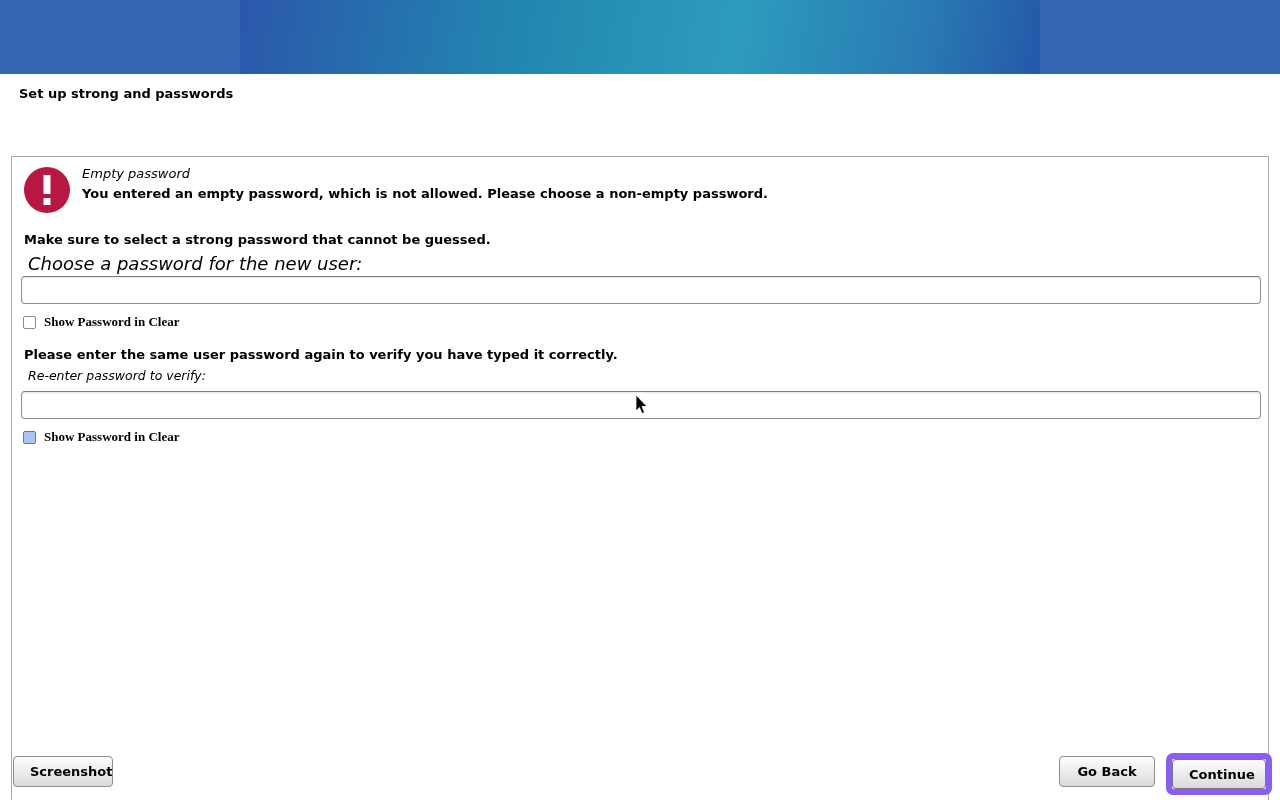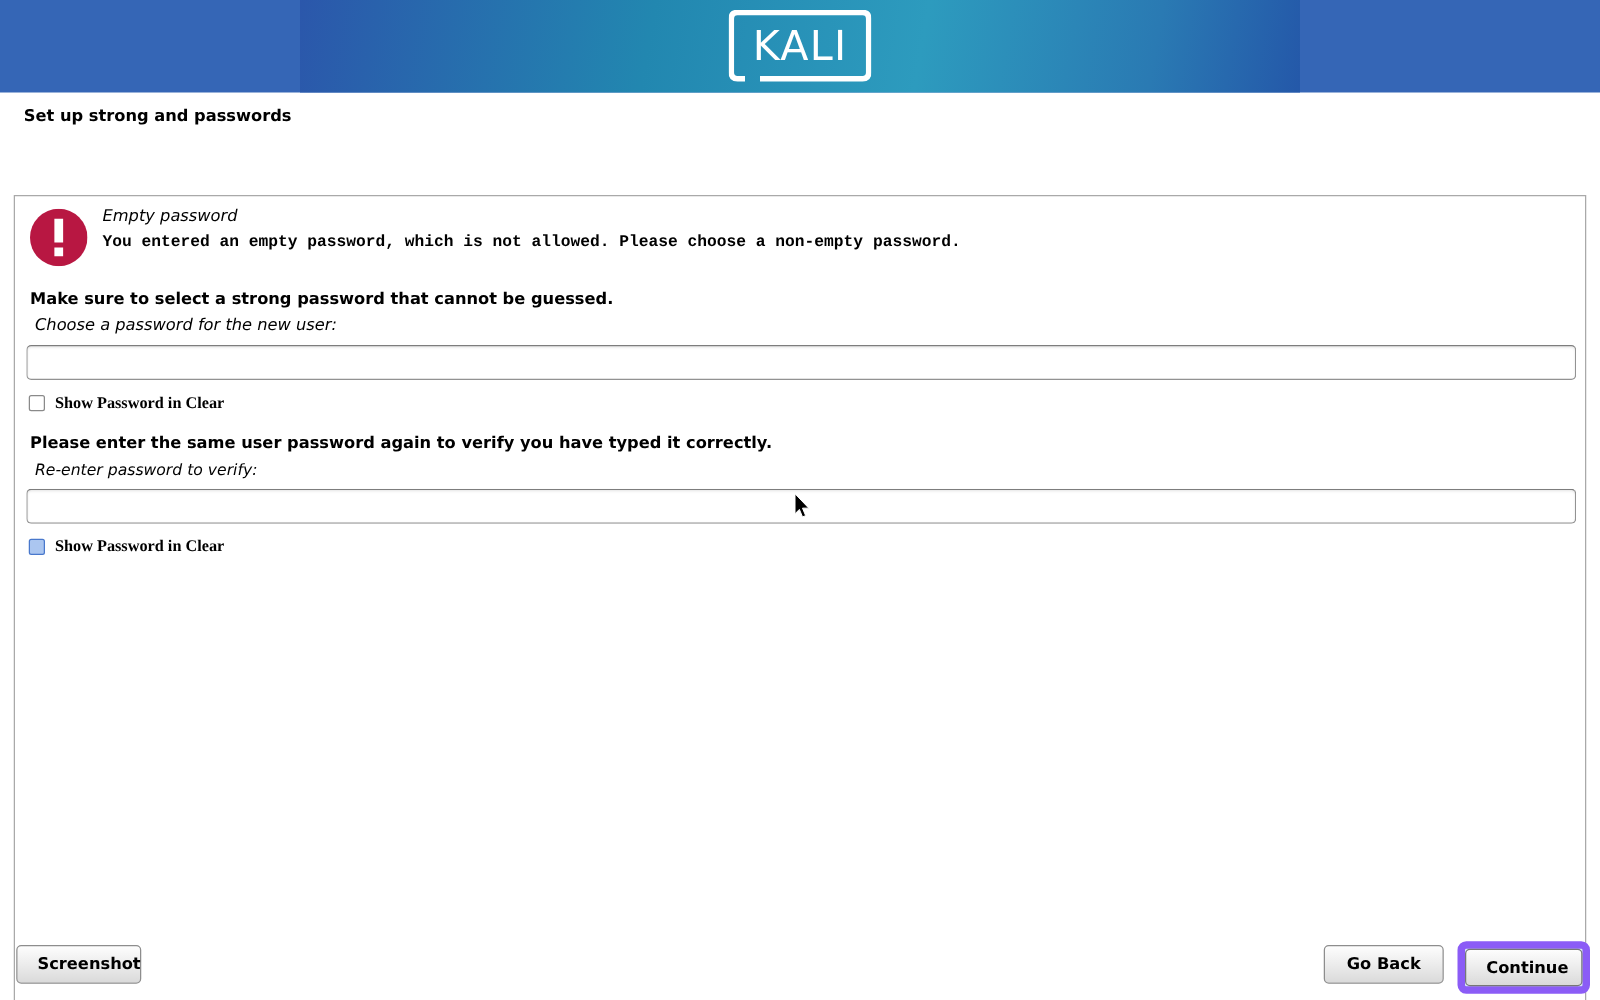--- a/index.html
+++ b/index.html
@@ -17,24 +17,24 @@
 
   
   .page-title { position: absolute; top: 86px; left: 19px; font-size: 13px; font-weight: bold; }
 
   
   .main-panel { position: absolute; top: 118px; left: 11px; width: 1258px; height: 648px;
     border: 1px solid #a9a9a9; background: #fff; margin-top: 38px; }
 
   .error-icon { position: absolute; top: 10px; left: 12px; width: 46px; height: 46px; }
   .error-title { position: absolute; top: 9px; left: 70px; font-size: 13px; font-style: italic; }
-  .error-message { position: absolute; top: 29px; left: 70px; font-size: 13px; font-weight: bold; font-family: Liberation Mono, monospace; }
+  .error-message { position: absolute; top: 29px; left: 70px; font-size: 13px; font-weight: bold; }
 
   .strong-instruction { position: absolute; top: 75px; left: 12px; font-size: 13px; font-weight: bold; }
-  .field-label-1 { position: absolute; top: 96px; left: 16px; font-size: 13px; font-style: italic; }
+  .field-label-1 { position: absolute; top: 96px; left: 16px; font-size: 18px; font-style: italic; }
   .pw-input { position: absolute; left: 9px; width: 1240px; height: 28px; background: #fff;
     border: 1px solid #929292; border-top-color: #7d7d7d; border-radius: 4px;
     box-shadow: inset 0 1px 2px rgba(0,0,0,0.10); font-size: 13px; padding: 0 6px; outline: none; }
   .pw-input-1 { top: 119px; }
   .checkbox-row { position: absolute; left: 11px; display: flex; align-items: center; gap: 8px; font-family: Liberation Serif, serif; }
   .checkbox-row-1 { top: 157px; }
   .checkbox { width: 13px; height: 13px; border: 1px solid #8a8a8a; border-radius: 2px; background: #fff; }
   .checkbox.focused { background: #abc6f0; border-color: #4978cc; }
   .checkbox-label { font-size: 13px; font-weight: bold; }
 
@@ -56,26 +56,20 @@
   
   .cursor { position: absolute; top: 395px; left: 635px; width: 14px; height: 21px; }
 </style>
 </head>
 <body>
 
 <div class="screen">
 
   <div class="banner">
     <div class="banner-gradient"></div>
-    <div class="kali-logo">
-      <svg width="114" height="58" viewBox="0 0 114 58">
-        <path d="M 25 55 L 107 55 Q 112 55 112 50 L 112 7 Q 112 2 107 2 L 7 2 Q 2 2 2 7 L 2 50 Q 2 55 7 55 L 13 55" fill="none" stroke="#ffffff" stroke-width="4.5" stroke-linecap="butt"></path>
-      </svg>
-      <span class="kali-logo-text">KALI</span>
-    </div>
   </div>
 
   <div class="page-title">Set up strong and passwords</div>
 
   <div class="main-panel">
 
     <svg class="error-icon" viewBox="0 0 46 46">
       <circle cx="23" cy="23" r="23" fill="#b81742"></circle>
       <rect x="19.5" y="8" width="7" height="19" fill="#ffffff"></rect>
       <rect x="19.5" y="31" width="7" height="7" fill="#ffffff"></rect>

